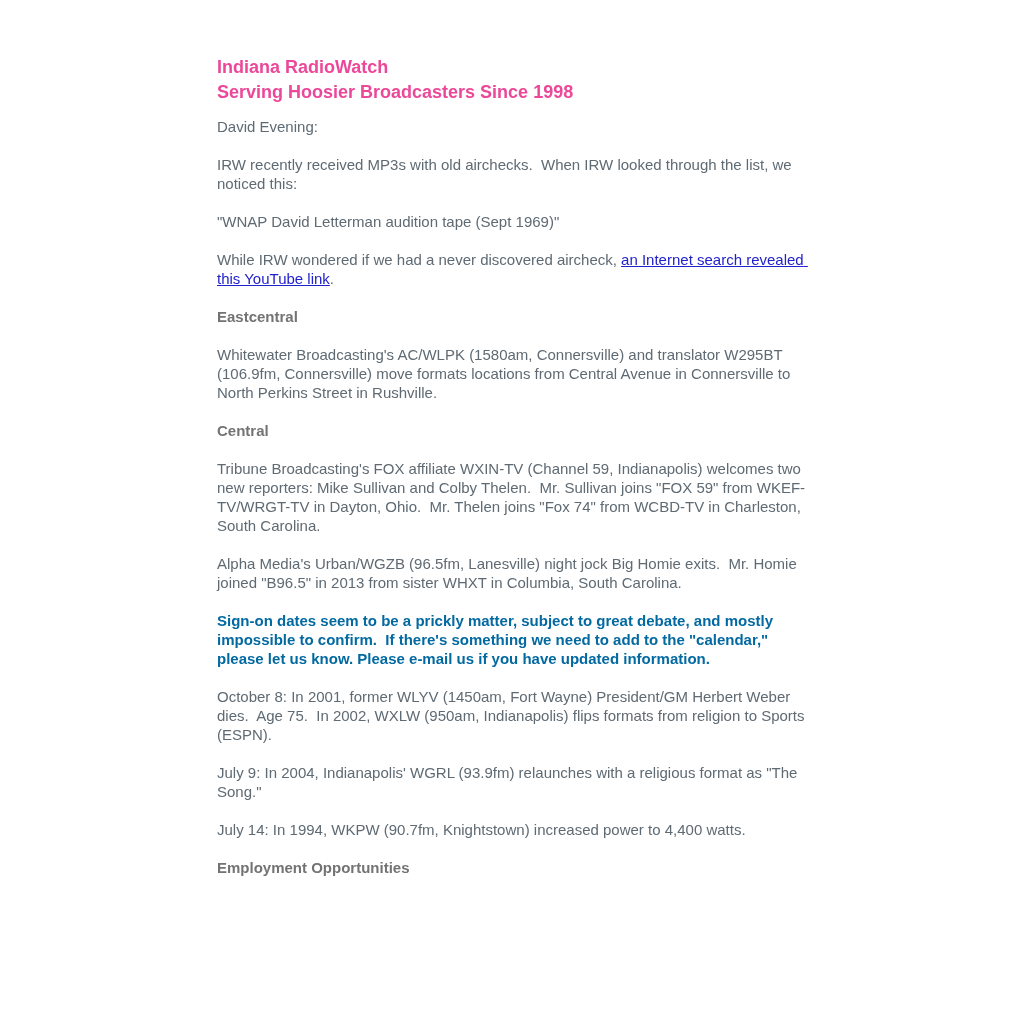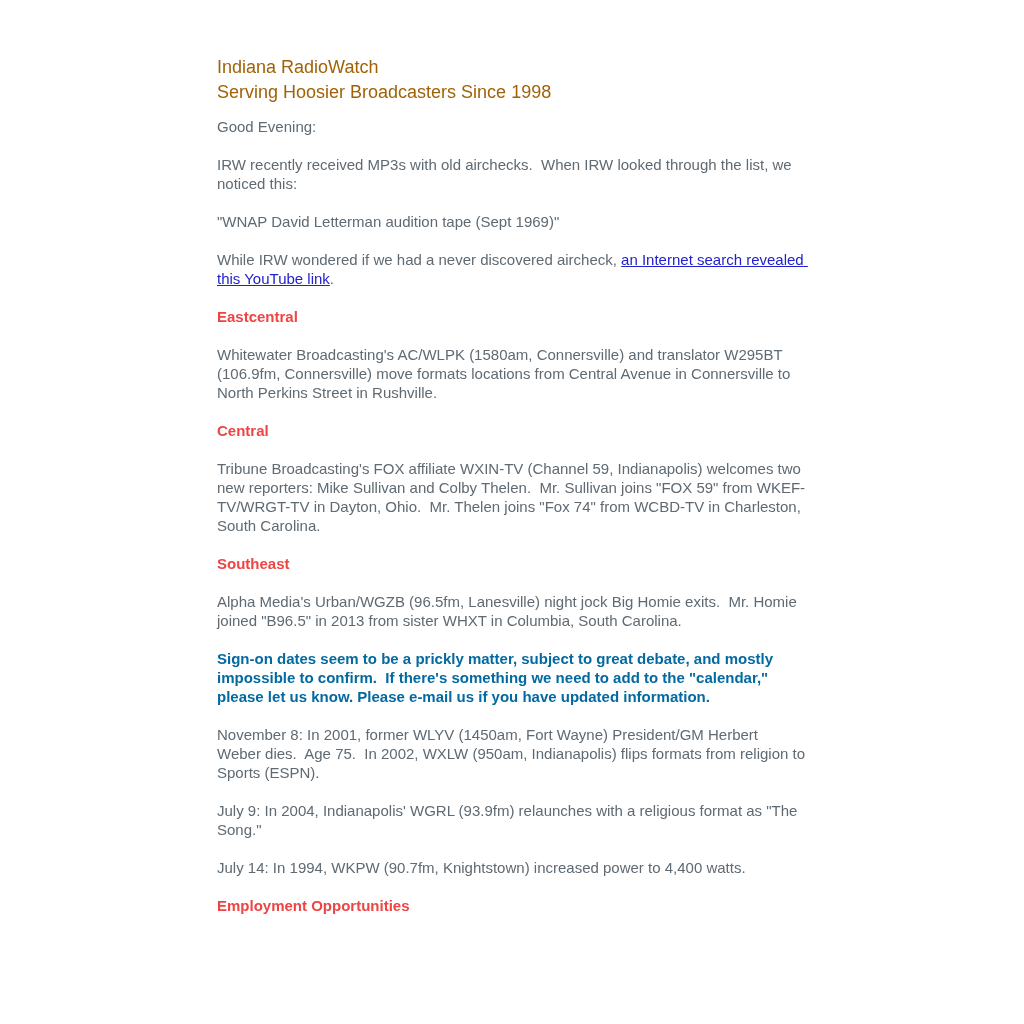--- a/index.html
+++ b/index.html
@@ -14,38 +14,39 @@
     font-family: "Liberation Sans", sans-serif;
   }
   .page {
     box-sizing: content-box;
     padding: 55px 0 0 217px;
     width: 589px;
   }
   .masthead-line {
     font-size: 18px;
     line-height: 25px;
-    color: #a16207;
+    color: #ec4899;
     white-space: pre-wrap;
+    font-weight: bold;
   }
   .para {
     font-size: 15px;
     line-height: 19px;
     color: #5f6a73;
     margin: 19px 0;
     white-space: pre-wrap;
   }
   .para.first {
     margin-top: 12px;
   }
   .section-heading {
     font-size: 15px;
     line-height: 19px;
     font-weight: bold;
-    color: #ef4444;
+    color: #737373;
     margin: 19px 0;
     white-space: pre-wrap;
   }
   .para.emphasis {
     font-weight: bold;
     color: #0369a1;
   }
   a.inline-link {
     color: #2222cc;
     text-decoration: underline;
@@ -55,37 +56,36 @@
 </head>
 <body>
 
 <div class="page">
 
   <header>
     <div class="masthead-line">Indiana RadioWatch</div>
     <div class="masthead-line">Serving Hoosier Broadcasters Since 1998</div>
   </header>
 
-  <p class="para first">Good Evening:</p>
+  <p class="para first">David Evening:</p>
 
   <p class="para">IRW recently received MP3s with old airchecks.  When IRW looked through the list, we noticed this:</p>
 
   <p class="para">"WNAP David Letterman audition tape (Sept 1969)"</p>
 
   <p class="para"><span>While IRW wondered if we had a never discovered aircheck, </span><a class="inline-link">an Internet search revealed this YouTube link</a><span>.</span></p>
 
   <div class="section-heading">Eastcentral</div>
   <p class="para">Whitewater Broadcasting's AC/WLPK (1580am, Connersville) and translator W295BT (106.9fm, Connersville) move formats locations from Central Avenue in Connersville to North Perkins Street in Rushville.</p>
 
   <div class="section-heading">Central</div>
   <p class="para">Tribune Broadcasting's FOX affiliate WXIN-TV (Channel 59, Indianapolis) welcomes two new reporters: Mike Sullivan and Colby Thelen.  Mr. Sullivan joins "FOX 59" from WKEF-TV/WRGT-TV in Dayton, Ohio.  Mr. Thelen joins "Fox 74" from WCBD-TV in Charleston, South Carolina.</p>
 
-  <div class="section-heading">Southeast</div>
   <p class="para">Alpha Media's Urban/WGZB (96.5fm, Lanesville) night jock Big Homie exits.  Mr. Homie joined "B96.5" in 2013 from sister WHXT in Columbia, South Carolina.</p>
 
   <p class="para emphasis">Sign-on dates seem to be a prickly matter, subject to great debate, and mostly impossible to confirm.  If there's something we need to add to the "calendar," please let us know. Please e-mail us if you have updated information.</p>
-  <p class="para">November 8: In 2001, former WLYV (1450am, Fort Wayne) President/GM Herbert Weber dies.  Age 75.  In 2002, WXLW (950am, Indianapolis) flips formats from religion to Sports (ESPN).</p>
+  <p class="para">October 8: In 2001, former WLYV (1450am, Fort Wayne) President/GM Herbert Weber dies.  Age 75.  In 2002, WXLW (950am, Indianapolis) flips formats from religion to Sports (ESPN).</p>
   <p class="para">July 9: In 2004, Indianapolis' WGRL (93.9fm) relaunches with a religious format as "The Song."</p>
   <p class="para">July 14: In 1994, WKPW (90.7fm, Knightstown) increased power to 4,400 watts.</p>
 
   <div class="section-heading">Employment Opportunities</div>
 
 </div>
 
 </body></html>

